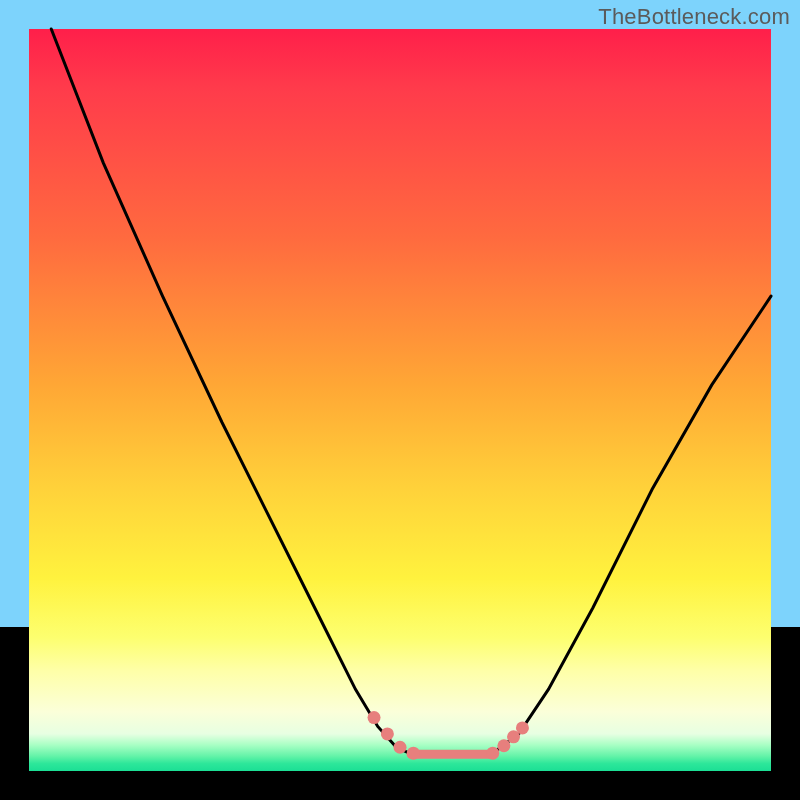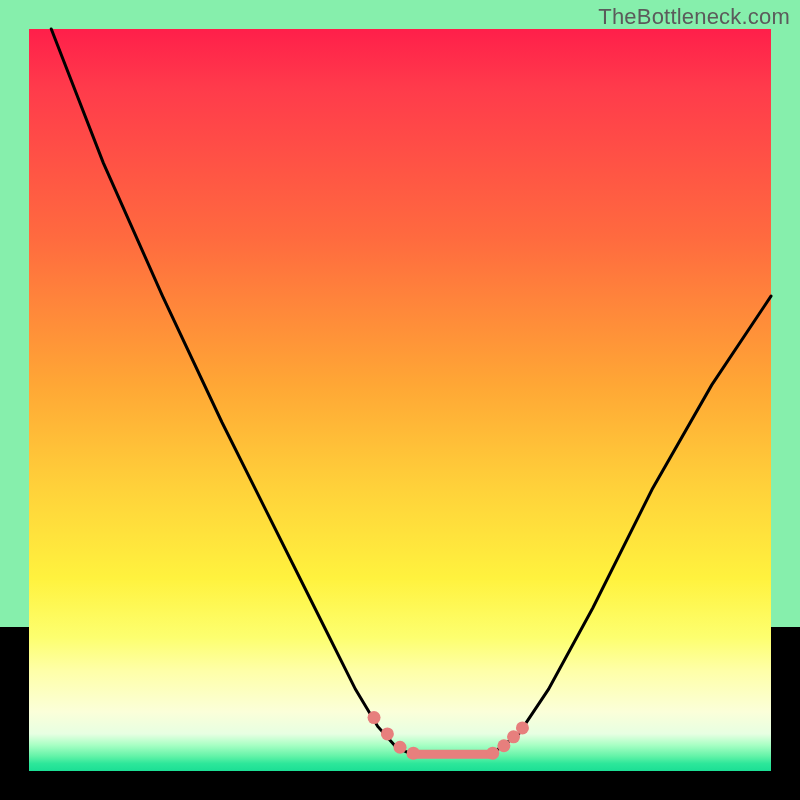--- a/index.html
+++ b/index.html
@@ -9,21 +9,21 @@
     height: 800px;
     overflow: hidden;
     background: #000;
     font-family: Arial, Helvetica, sans-serif;
   }
   .frame {
     position: absolute;
     left: 0; top: 0;
     width: 800px;
     height: 627px;
-    background: #86efac;
+    background: #7dd3fc;
   }
   .plot-area {
     position: absolute;
     left: 29px;
     top: 29px;
     width: 742px;
     height: 742px;
     
     background: linear-gradient(
       to bottom,

